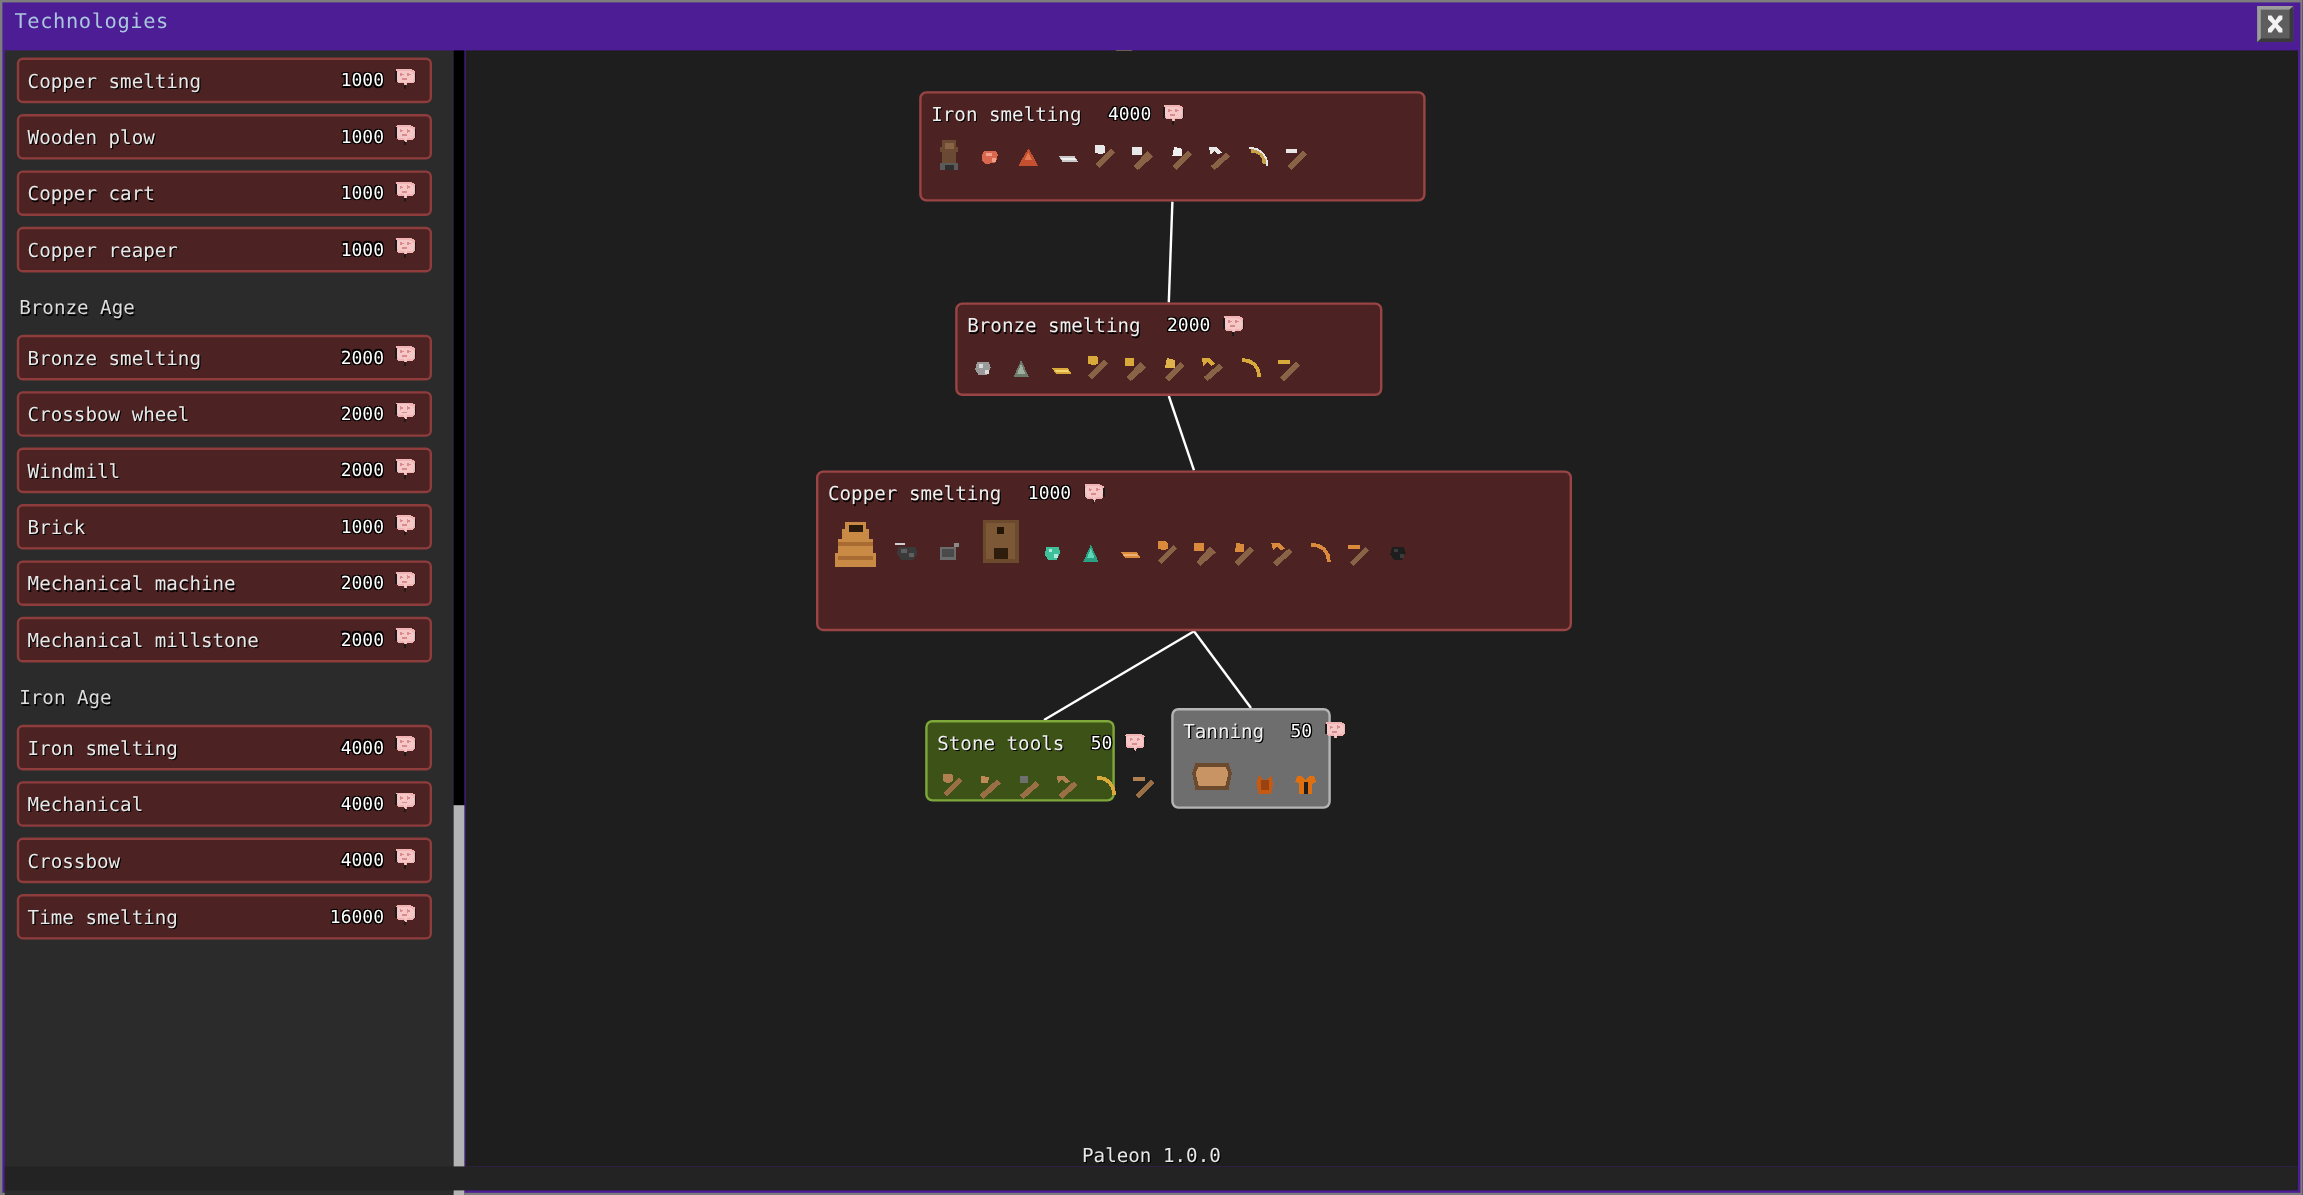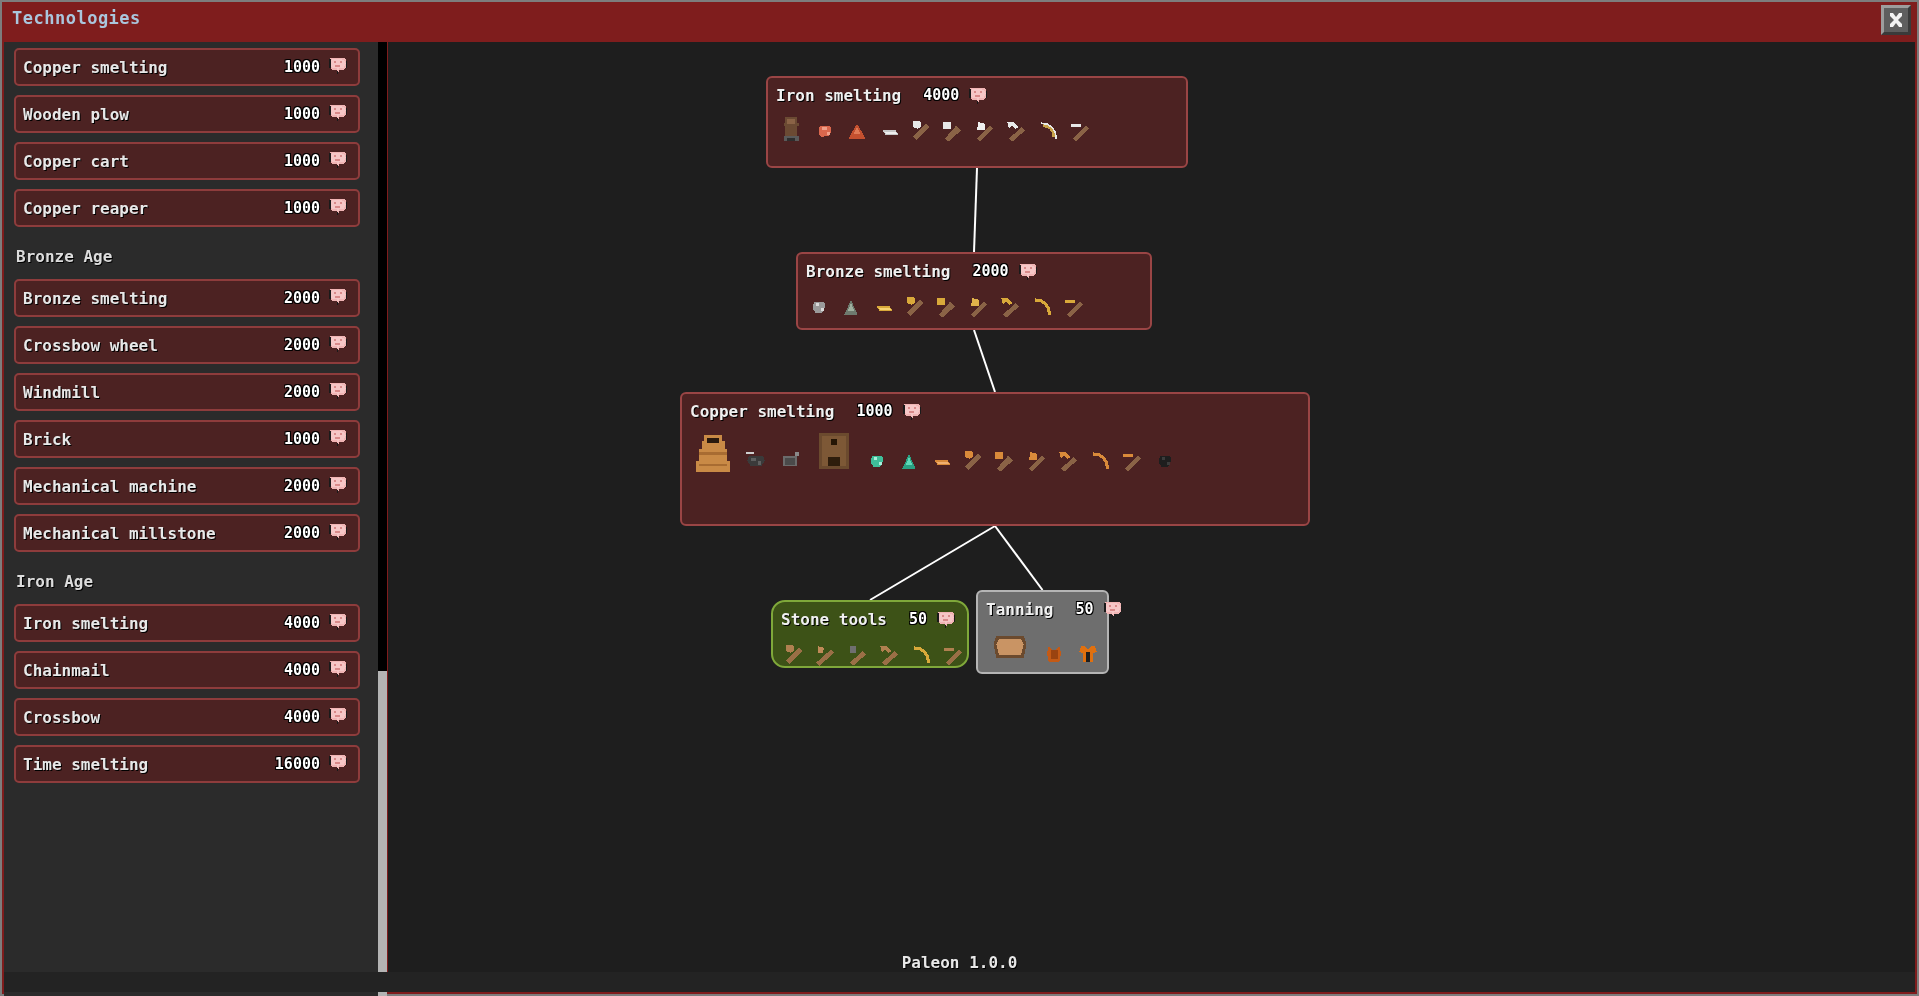--- a/index.html
+++ b/index.html
@@ -9,23 +9,22 @@
     height: 996px;
     overflow: hidden;
     background: #0d0d0d;
     font-family: "DejaVu Sans Mono", monospace;
   }
 
   #root {
     position: relative;
     width: 1919px;
     height: 996px;
-    background: #7f1d1d;
+    background: #4c1d95;
     border: 2px solid #7d7d7d;
-    font-weight: bold;
   }
 
   
   #window-title {
     position: absolute;
     left: 10px;
     top: 6px;
     font-size: 17px;
     color: #aac6dd;
     letter-spacing: 0.5px;
@@ -371,21 +370,21 @@
             <span class="tech-cost">4000</span>
             <span><svg width="24" height="18" viewBox="0 0 16 12" shape-rendering="crispEdges">
                 <path d="M3 1 H11 L13 2 L14 4 L14 7 L12 9 L9 9 L8 11 L7 9 L4 9 L2 7 L2 3 Z" fill="#f0b4b4"></path>
                 <path d="M4 2 H10 L12 3 L13 5 L12 8 L9 8 L8 10 L7 8 L4 8 L3 6 L3 3 Z" fill="#f6c7c7"></path>
                 <path d="M5 3 L7 4 L5 5 Z M9 3 L11 4 L9 5 Z M6 6 L9 6 L9 7 L6 7 Z" fill="#d98a8a"></path>
                 <path d="M2 2 H3 V8 H2 Z M13 3 H14 V8 H13 Z M7 10 H8 V12 H7 Z" fill="#1a1a1a"></path>
               </svg></span>
           </span>
         </div>
         <div class="tech-row">
-          <span class="tech-name">Chainmail</span>
+          <span class="tech-name">Mechanical</span>
           <span class="tech-cost-wrap">
             <span class="tech-cost">4000</span>
             <span><svg width="24" height="18" viewBox="0 0 16 12" shape-rendering="crispEdges">
                 <path d="M3 1 H11 L13 2 L14 4 L14 7 L12 9 L9 9 L8 11 L7 9 L4 9 L2 7 L2 3 Z" fill="#f0b4b4"></path>
                 <path d="M4 2 H10 L12 3 L13 5 L12 8 L9 8 L8 10 L7 8 L4 8 L3 6 L3 3 Z" fill="#f6c7c7"></path>
                 <path d="M5 3 L7 4 L5 5 Z M9 3 L11 4 L9 5 Z M6 6 L9 6 L9 7 L6 7 Z" fill="#d98a8a"></path>
                 <path d="M2 2 H3 V8 H2 Z M13 3 H14 V8 H13 Z M7 10 H8 V12 H7 Z" fill="#1a1a1a"></path>
               </svg></span>
           </span>
         </div>
@@ -671,21 +670,21 @@
               </svg>
             </span>
             <span>
               <svg class="ic" width="26" height="26" viewBox="0 0 16 16" shape-rendering="crispEdges">
                 <path d="M5 4 H11 L12 7 L10 11 H6 L4 8 Z" fill="#1e1e1e"></path>
                 <path d="M6 5 H8 V7 H6 Z M9 8 H11 V10 H9 Z" fill="#3c3c3c"></path>
               </svg>
             </span>
           </div>
         </div>
-        <div class="node unlocked" id="node-stone-tools" style="left: 383px; top: 558px; width: 198px; height: 68px; border-radius: 14px;">
+        <div class="node unlocked" id="node-stone-tools" style="left: 383px; top: 558px; width: 158px; height: 68px;">
           <div class="node-head">
             <span class="node-title">Stone tools</span>
             <span class="node-cost">50</span>
             <span class="node-cost-brain">
               <svg width="24" height="18" viewBox="0 0 16 12" shape-rendering="crispEdges">
                 <path d="M3 1 H11 L13 2 L14 4 L14 7 L12 9 L9 9 L8 11 L7 9 L4 9 L2 7 L2 3 Z" fill="#f0b4b4"></path>
                 <path d="M4 2 H10 L12 3 L13 5 L12 8 L9 8 L8 10 L7 8 L4 8 L3 6 L3 3 Z" fill="#f6c7c7"></path>
                 <path d="M5 3 L7 4 L5 5 Z M9 3 L11 4 L9 5 Z M6 6 L9 6 L9 7 L6 7 Z" fill="#d98a8a"></path>
                 <path d="M2 2 H3 V8 H2 Z M13 3 H14 V8 H13 Z M7 10 H8 V12 H7 Z" fill="#1a1a1a"></path>
               </svg>

